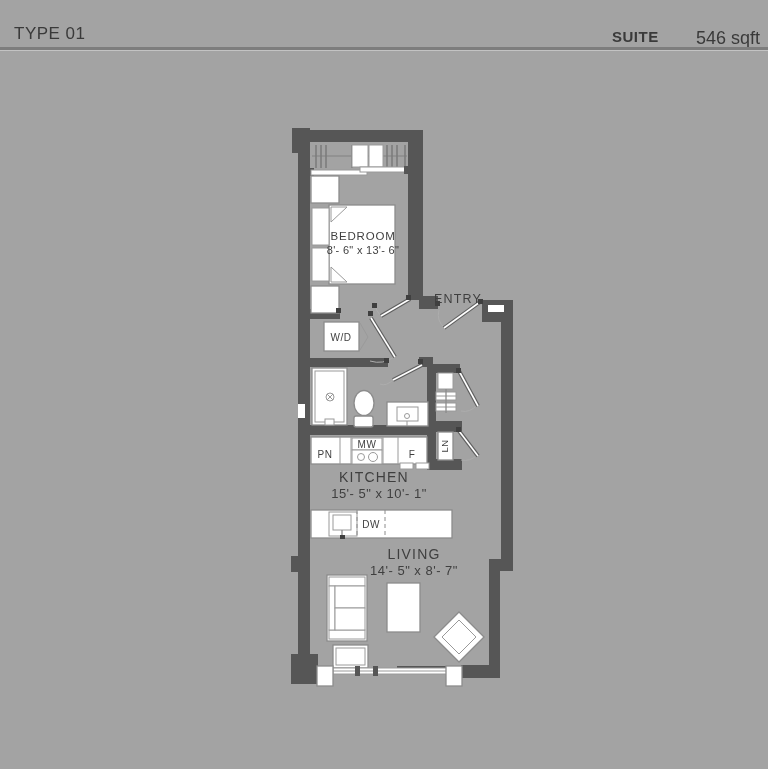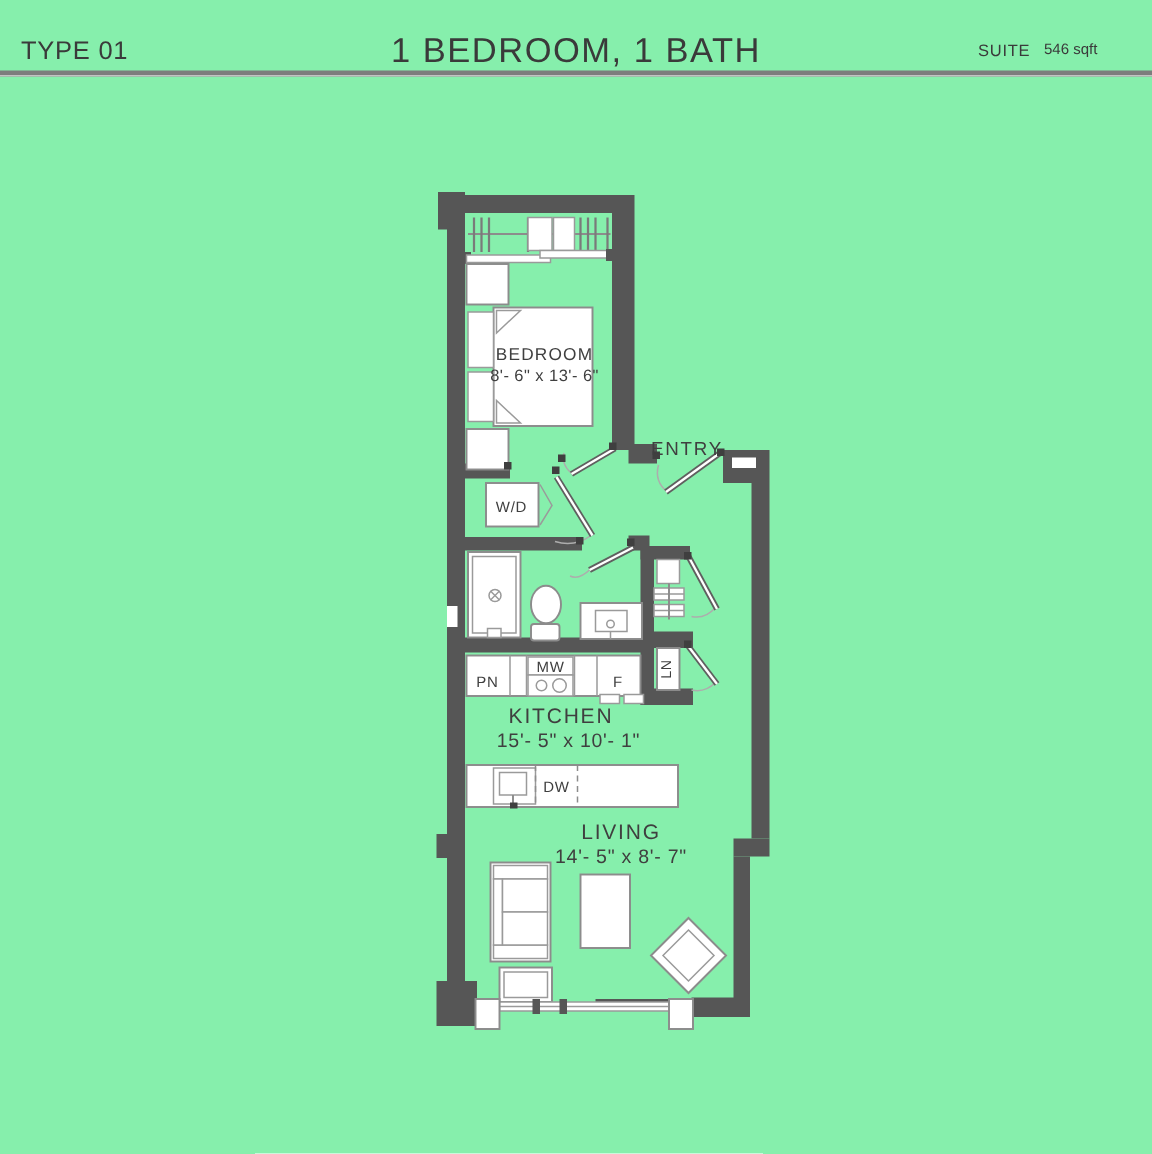--- a/index.html
+++ b/index.html
@@ -1,22 +1,22 @@
 <!DOCTYPE html>
 <html><head>
 <meta charset="utf-8">
 <style>
   html,body{margin:0;padding:0;background:#ffffff;}
-  .page{position:relative;width:768px;height:769px;background:#86efac;overflow:hidden;
+  .page{position:relative;width:768px;height:769px;background:#a3a3a3;overflow:hidden;
         font-family:"Liberation Sans",sans-serif;color:#3a3a3a;}
   .hdr-type{position:absolute;left:14px;top:24px;font-size:17px;letter-spacing:.5px;}
   .hdr-title{position:absolute;left:0;top:20px;width:768px;text-align:center;
              font-size:23px;letter-spacing:1px;}
-  .hdr-suite{position:absolute;left:652px;top:28px;font-size:11px;letter-spacing:.5px;}
-  .hdr-area{position:absolute;left:696px;top:28px;font-size:10px;}
+  .hdr-suite{position:absolute;left:612px;top:28px;font-size:15px;letter-spacing:.5px;font-weight:bold;}
+  .hdr-area{position:absolute;left:696px;top:28px;font-size:18px;}
   .hdr-rule{position:absolute;left:0;top:47px;width:768px;height:3px;background:#7d7d7d;
             border-bottom:1px solid #c3c3c3;}
   .hdr-units{position:absolute;left:14px;top:54px;font-size:16px;letter-spacing:.3px;}
   svg{position:absolute;left:0;top:0;}
   .wall{fill:#565656;}
   .recess{fill:#ffffff;}
   .furn{fill:#ffffff;stroke:#8c8c8c;stroke-width:1.3;}
   .furn2{fill:#ffffff;stroke:#9a9a9a;stroke-width:1;}
   .lineg{stroke:#8c8c8c;stroke-width:1.3;fill:none;}
   .lineg2{stroke:#9a9a9a;stroke-width:1;fill:none;}
@@ -32,21 +32,20 @@
   .dim-lg{font-size:13px;letter-spacing:.5px;text-anchor:middle;}
   .tag{font-size:10px;letter-spacing:.5px;text-anchor:middle;}
   .tag-sm{font-size:9.5px;letter-spacing:.5px;text-anchor:middle;}
 </style>
 </head>
 <body>
 
 <div class="page">
 
   <div class="hdr-type">TYPE 01</div>
-  <div class="hdr-title">1 BEDROOM, 1 BATH</div>
   <div class="hdr-suite">SUITE</div>
   <div class="hdr-area">546 sqft</div>
   <div class="hdr-rule"></div>
 
   <svg width="768" height="769" viewBox="0 0 768 769">
 
     <g>
       <rect class="wall" x="292" y="128" width="18" height="25"></rect>
       <rect class="wall" x="294" y="130" width="129" height="12"></rect>
       <rect class="wall" x="298" y="140" width="12" height="537"></rect>

